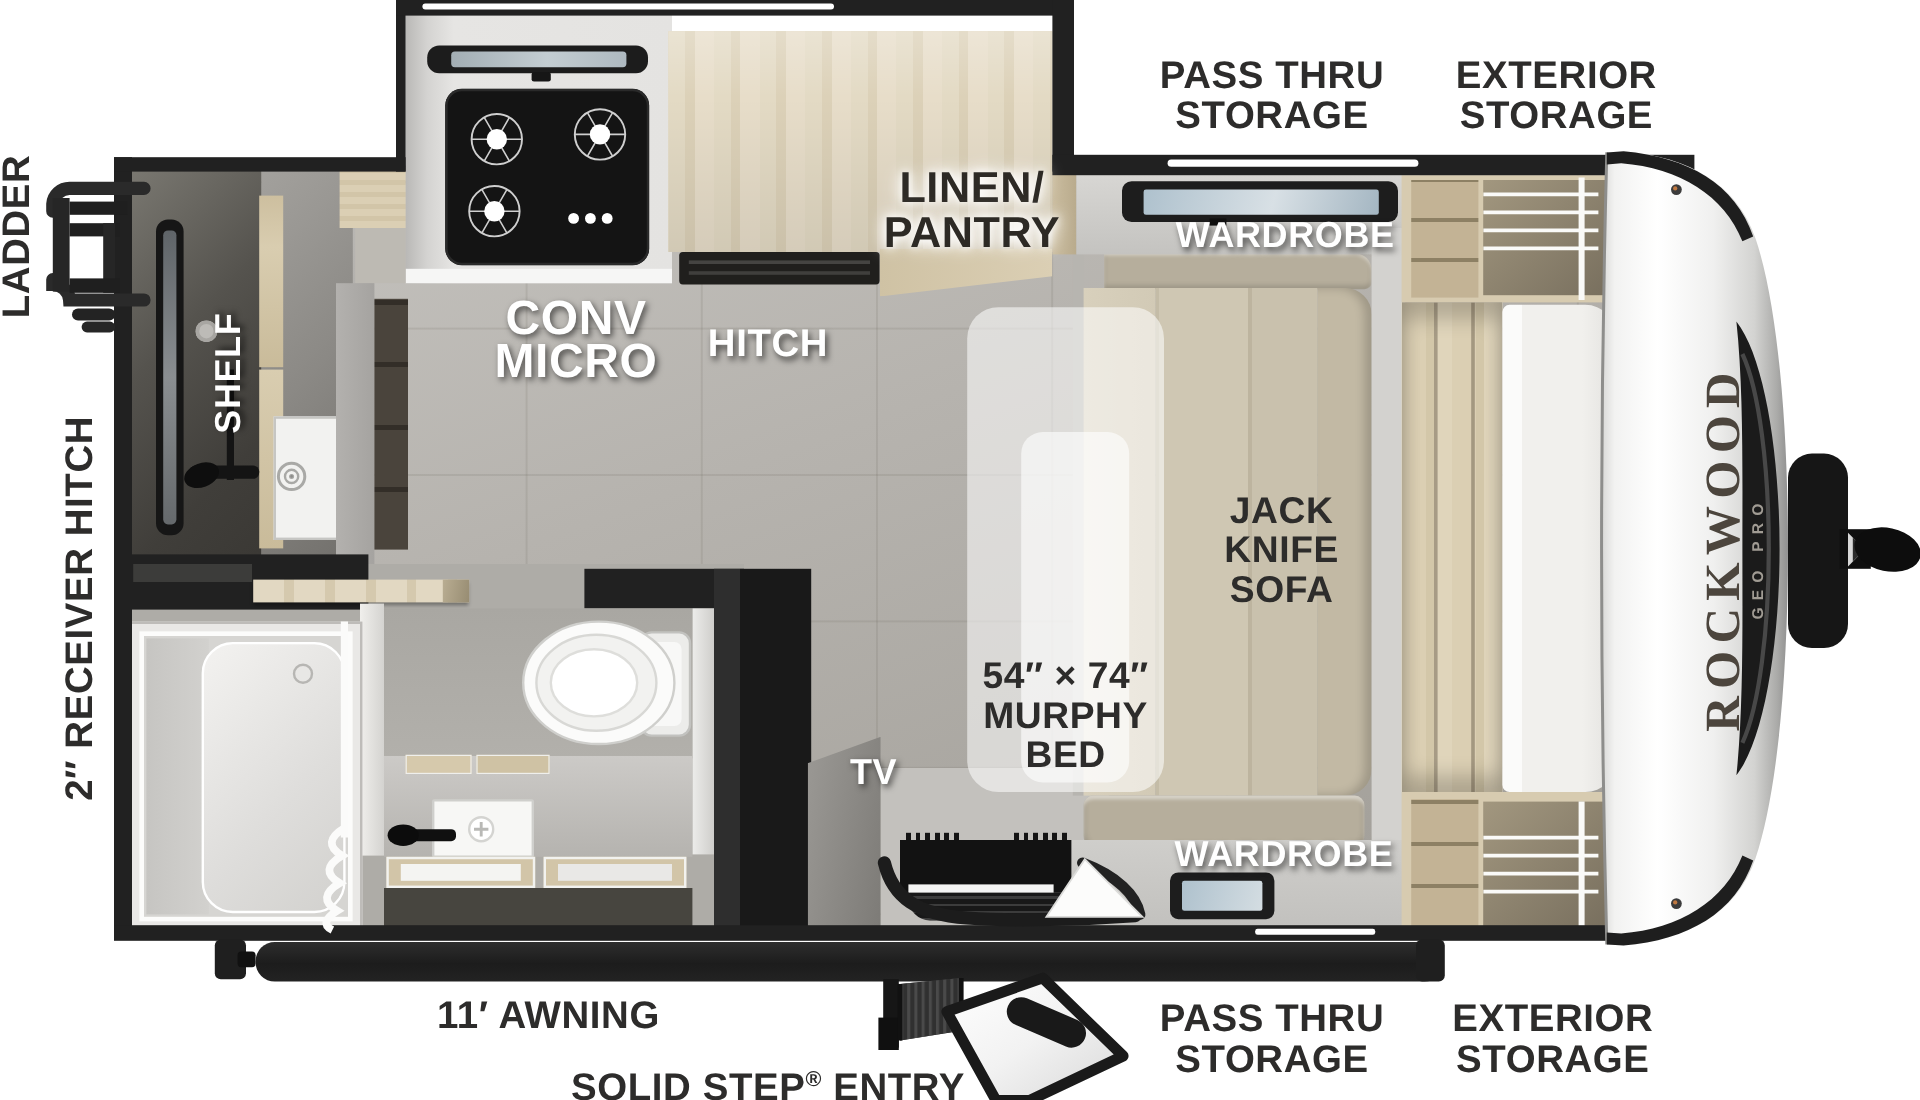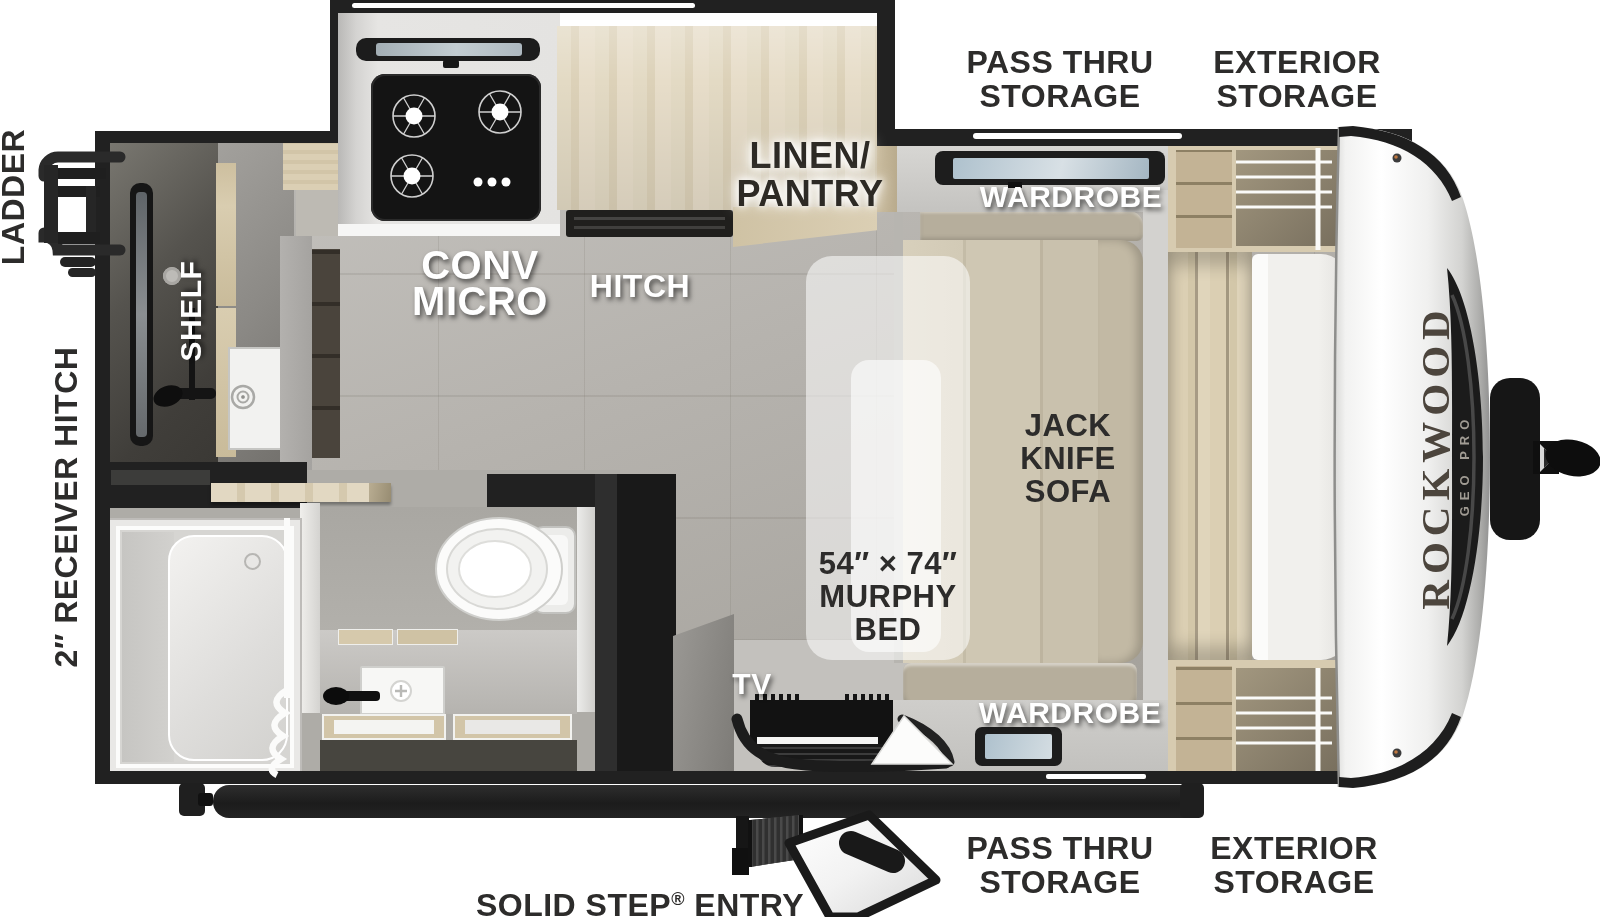--- a/index.html
+++ b/index.html
@@ -343,26 +343,27 @@
 <div class="wlbl" style="left:480px;top:283px;font-size:40px;">CONV<br>MICRO</div>
 
 <div class="wlbl" style="left:640px;top:286px;font-size:32px;">HITCH</div>
 
 <div class="wlbl" style="left:191px;top:311px;transform:translate(-50%,-50%) rotate(-90deg);font-size:30px;">SHELF</div>
 
 <div class="wlbl" style="left:1071px;top:197px;font-size:30px;">WARDROBE</div>
 
 <div class="wlbl" style="left:1070px;top:713px;font-size:30px;">WARDROBE</div>
 
-<div class="wlbl" style="left:752px;top:644px;font-size:30px;margin-top:40px;">TV</div>
+<div class="wlbl" style="left:728px;top:644px;font-size:30px;">TV</div>
 
 
 <div class="lbl" style="left:1040px;top:458px;font-size:31px;line-height:33px;margin-left:28px;">JACK<br>KNIFE<br>SOFA</div>
 
 <div class="lbl" style="left:888px;top:596px;font-size:31px;line-height:33px;">54″ × 74″<br>MURPHY<br>BED</div>
 
+<div class="lbl" style="left:457px;top:846px;">11′ AWNING</div>
 
 <div class="lbl" style="left:640px;top:902px;">SOLID STEP<sup style="font-size:18px;">®</sup> ENTRY</div>
 
 <div class="lbl" style="left:1060px;top:865px;">PASS THRU<br>STORAGE</div>
 
 <div class="lbl" style="left:1294px;top:865px;">EXTERIOR<br>STORAGE</div>
 </div>
 
 </body></html>

